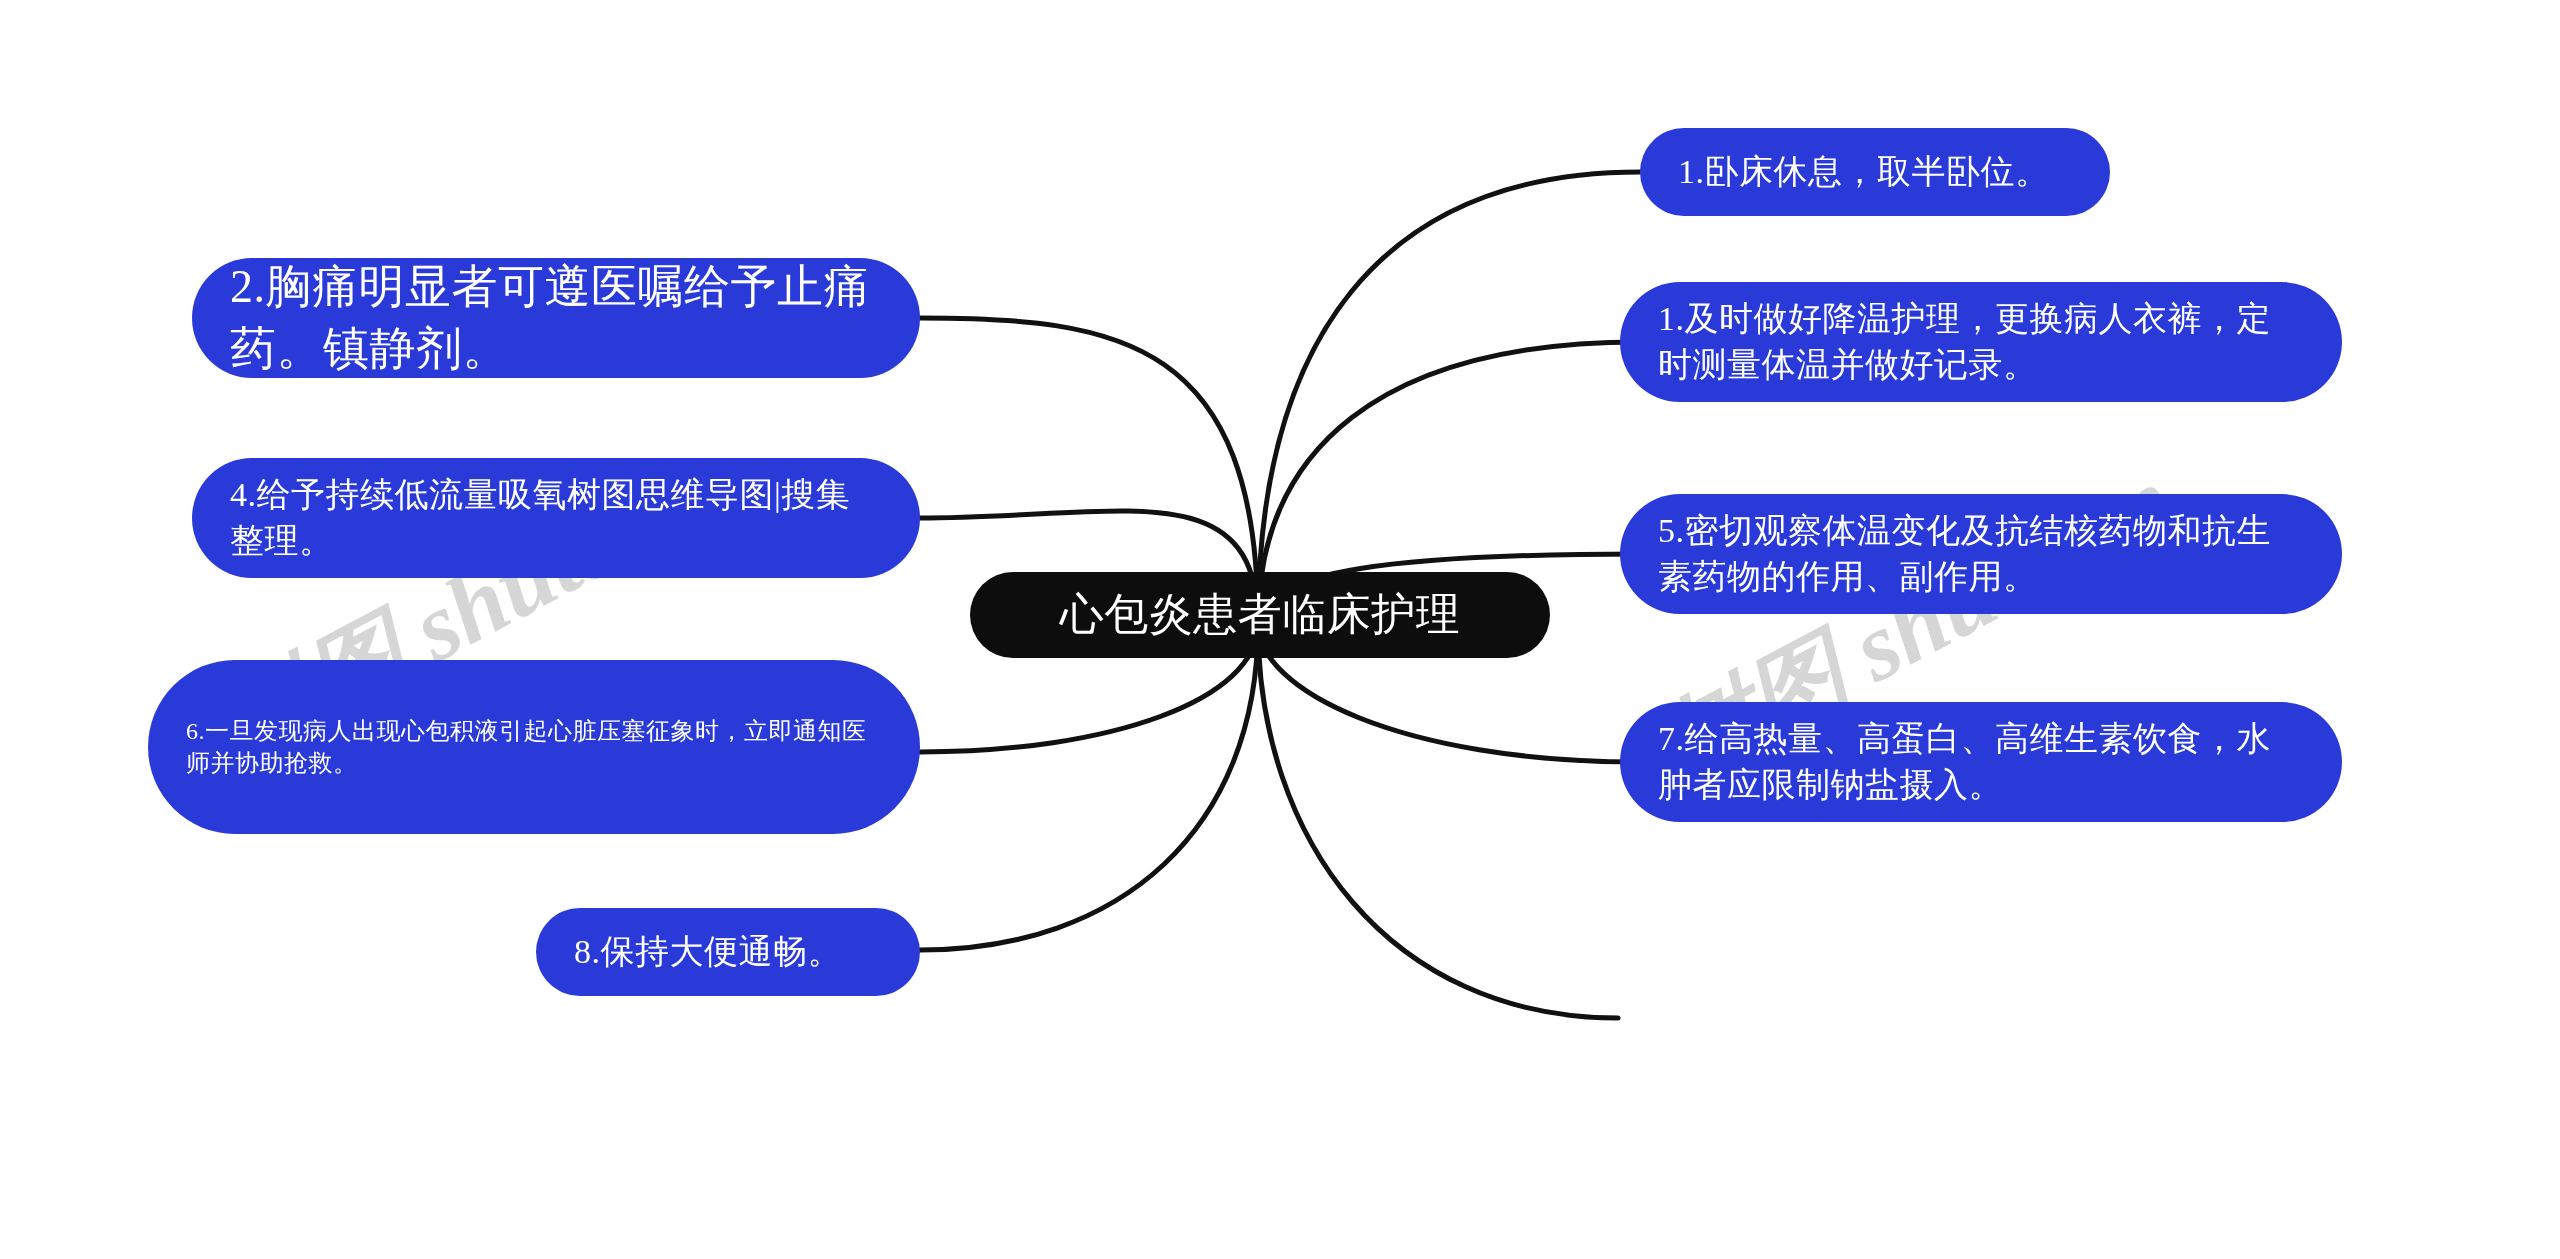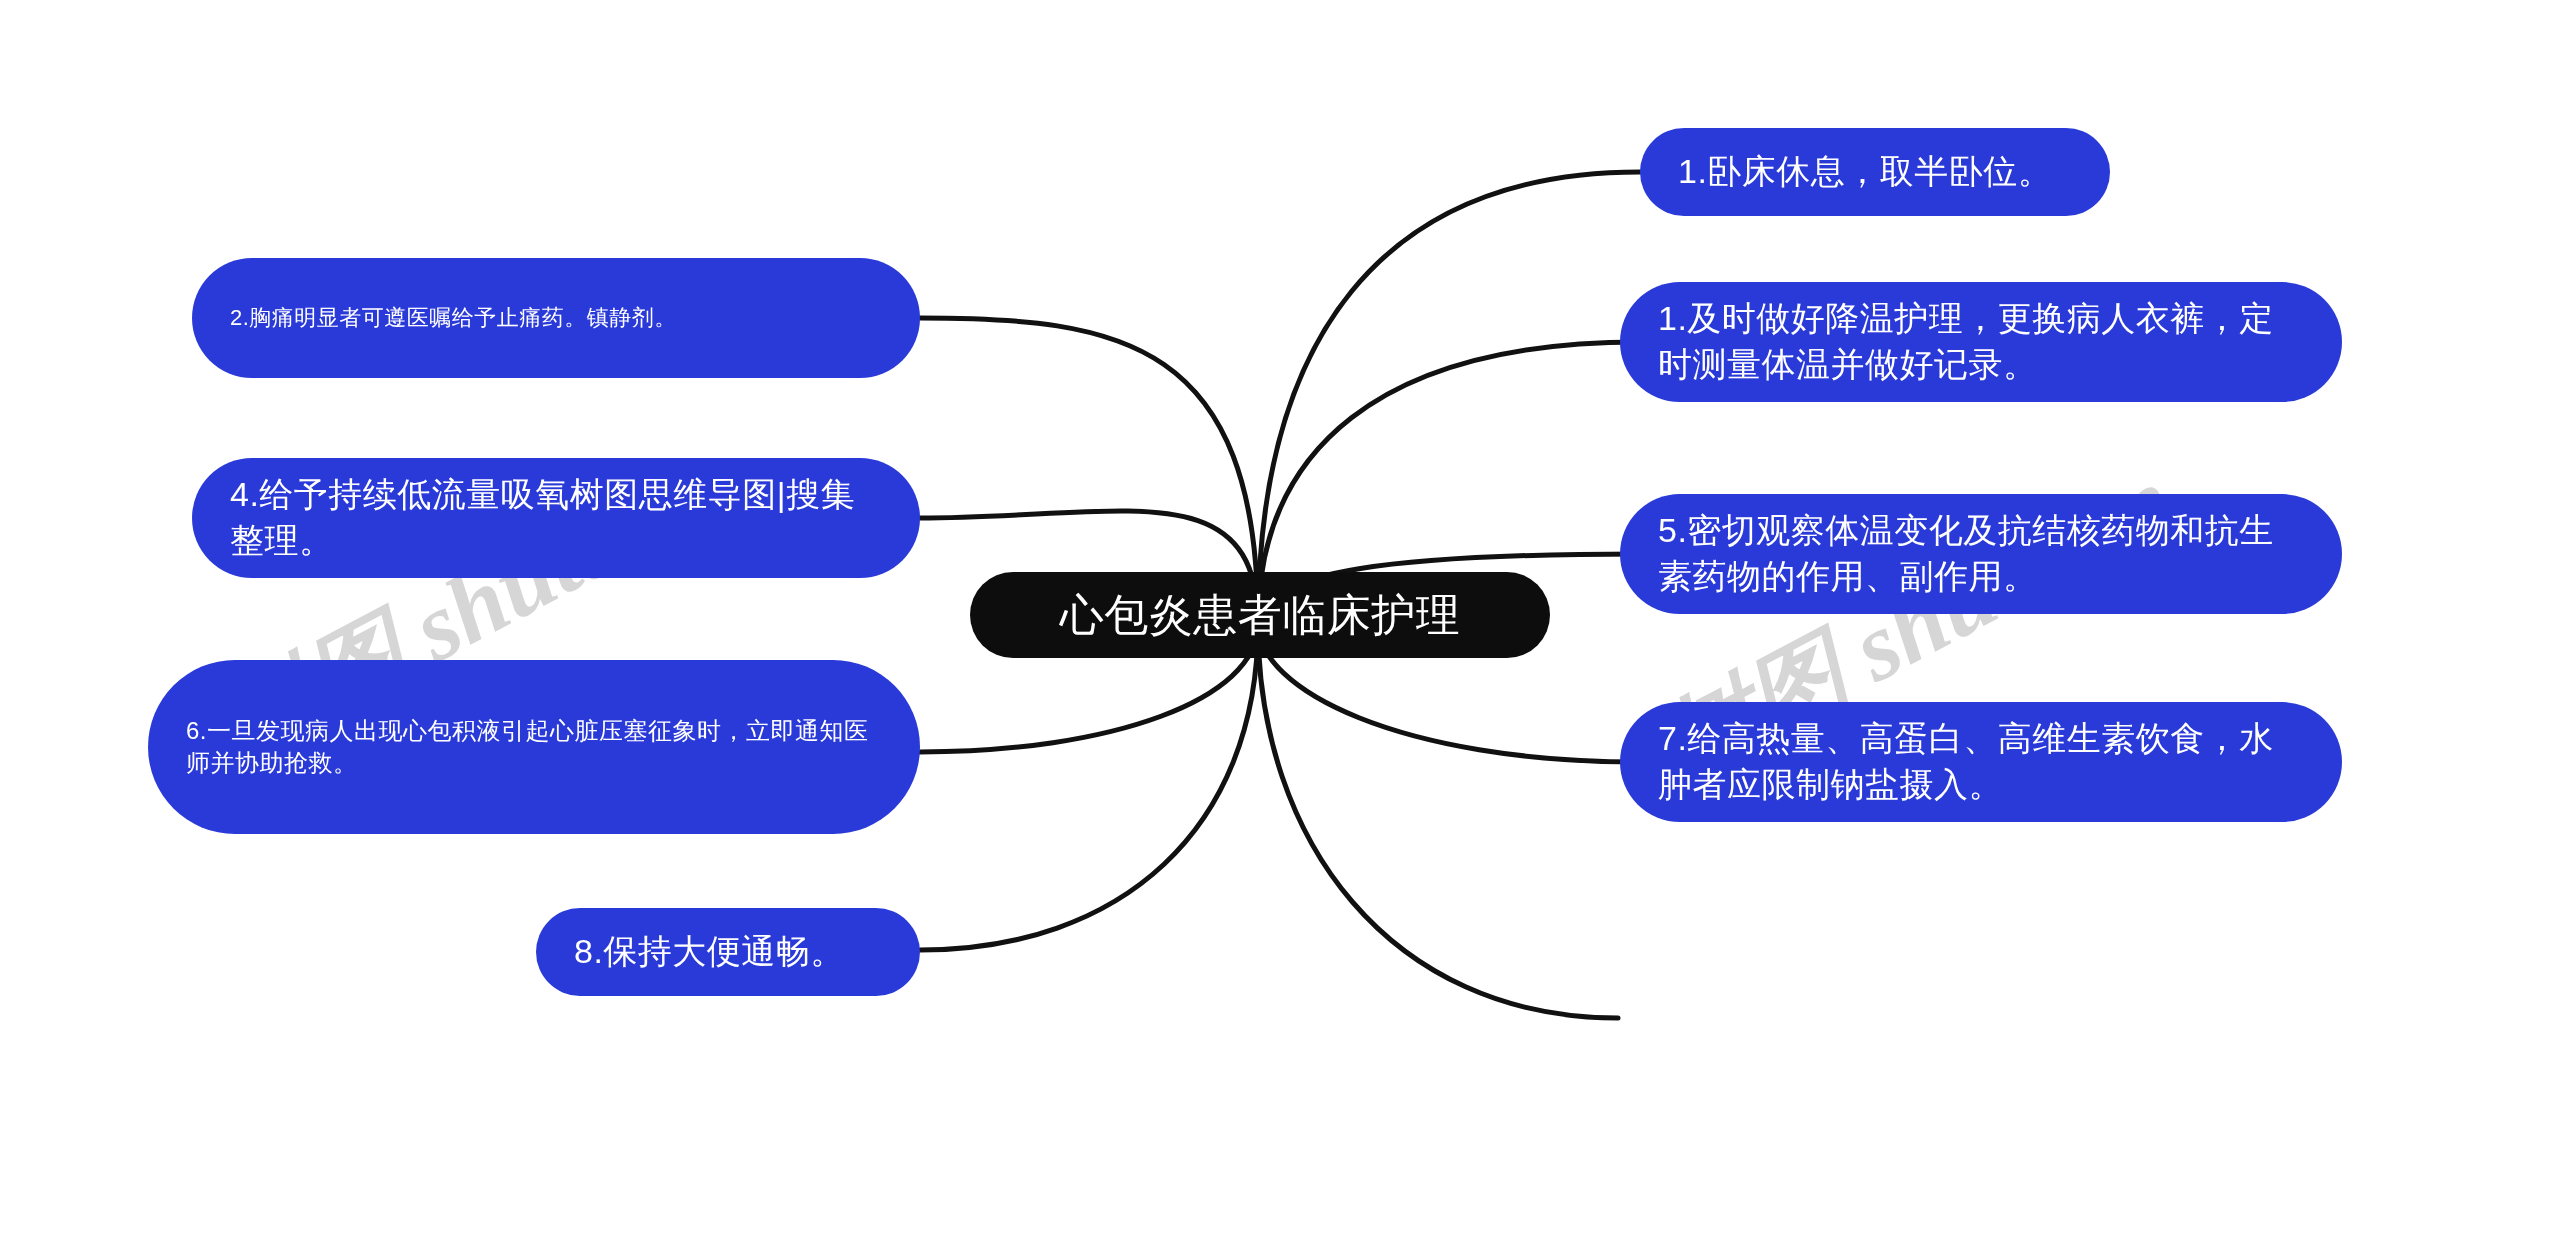--- a/index.html
+++ b/index.html
@@ -45,20 +45,21 @@
     border-radius: 9999px;
     color: #ffffff;
     font-weight: 400;
     line-height: 1.34;
     letter-spacing: 0.5px;
   }
   .node .label {
     display: block;
     width: 100%;
     white-space: pre-wrap;
+    font-family: Liberation Serif, serif;
   }
   .node.blue {
     background: #2a3ad9;
   }
   .node.center {
     background: #0d0d0d;
     justify-content: center;
     text-align: center;
   }
   .node.center .label {
@@ -103,21 +104,21 @@
 
   <div class="node blue" style="left:1620px; top:494px; width:722px; height:120px; padding:0 38px; font-size:34px;">
     <span class="label">5.密切观察体温变化及抗结核药物和抗生素药物的作用、副作用。</span>
   </div>
 
   <div class="node blue" style="left:1620px; top:702px; width:722px; height:120px; padding:0 38px; font-size:34px;">
     <span class="label">7.给高热量、高蛋白、高维生素饮食，水肿者应限制钠盐摄入。</span>
   </div>
 
 
-  <div class="node blue" style="left:192px; top:258px; width:728px; height:120px; padding:0 38px; font-size:22px;">
+  <div class="node blue" style="left:192px; top:258px; width:728px; height:120px; padding:0 38px; font-size:46px;">
     <span class="label">2.胸痛明显者可遵医嘱给予止痛药。镇静剂。</span>
   </div>
 
   <div class="node blue" style="left:192px; top:458px; width:728px; height:120px; padding:0 38px; font-size:34px;">
     <span class="label">4.给予持续低流量吸氧树图思维导图|搜集整理。</span>
   </div>
 
   <div class="node blue" style="left:148px; top:660px; width:772px; height:174px; padding:0 38px; font-size:24px;">
     <span class="label">6.一旦发现病人出现心包积液引起心脏压塞征象时，立即通知医师并协助抢救。</span>
   </div>

